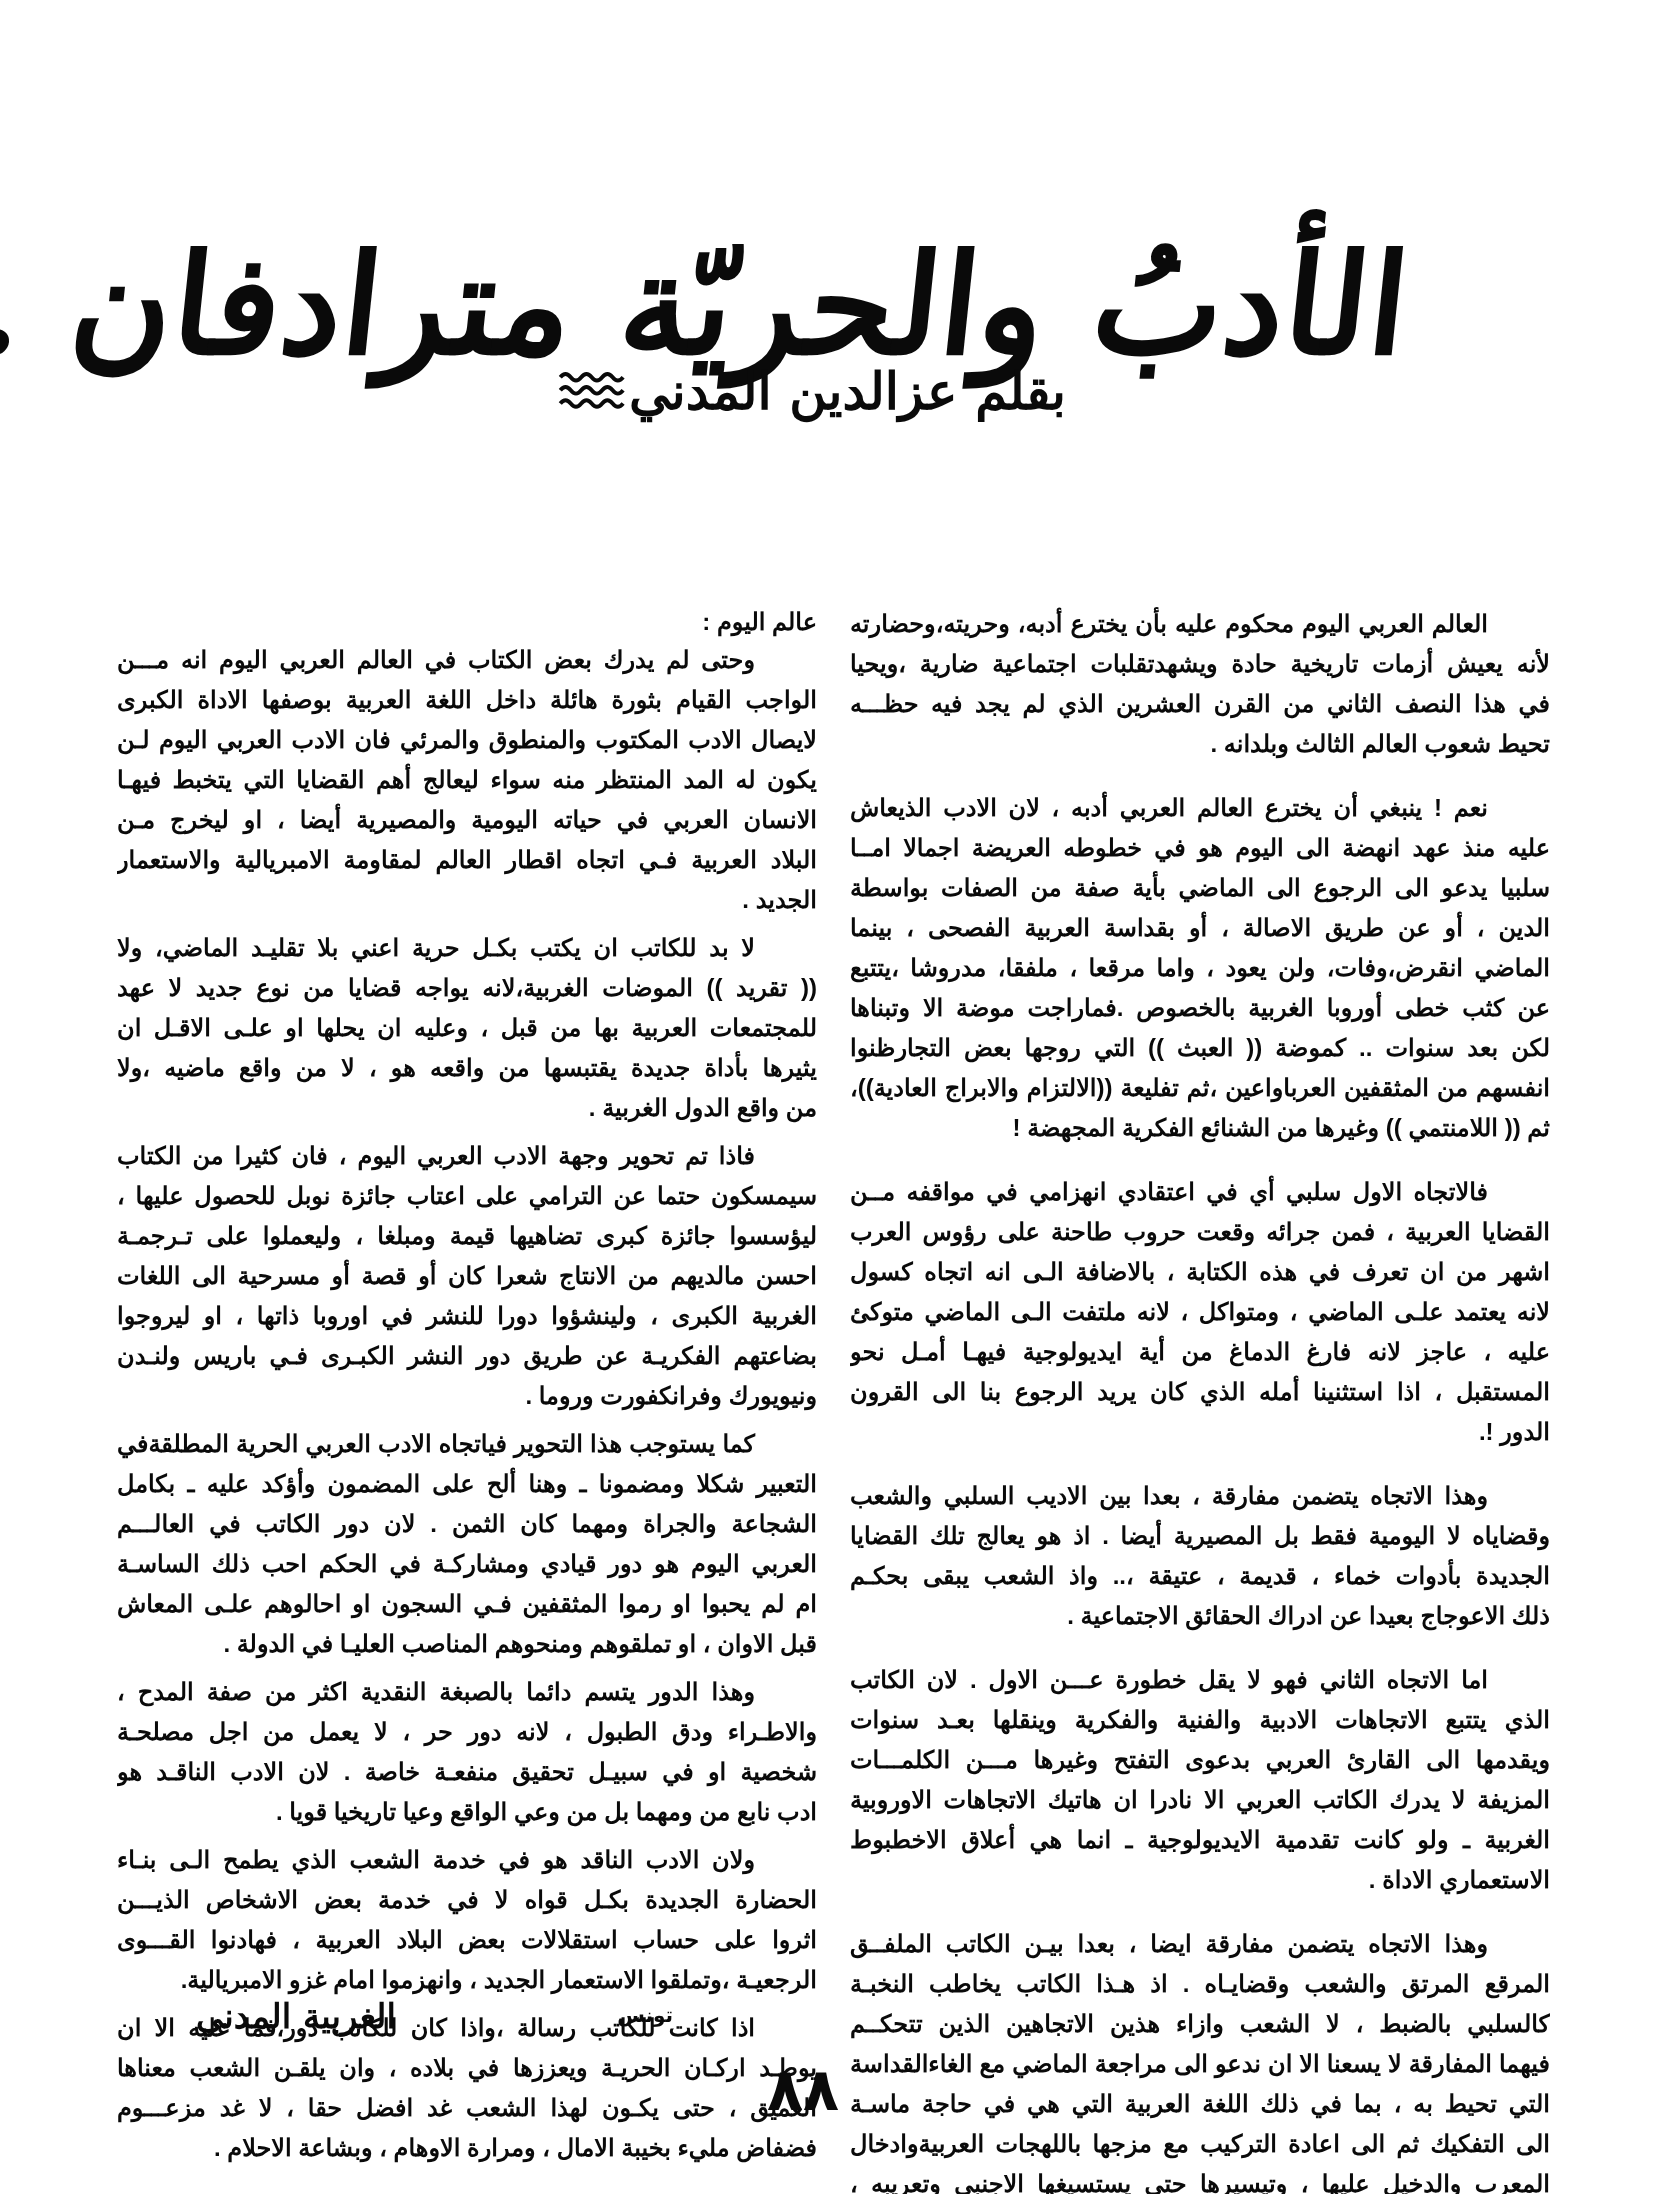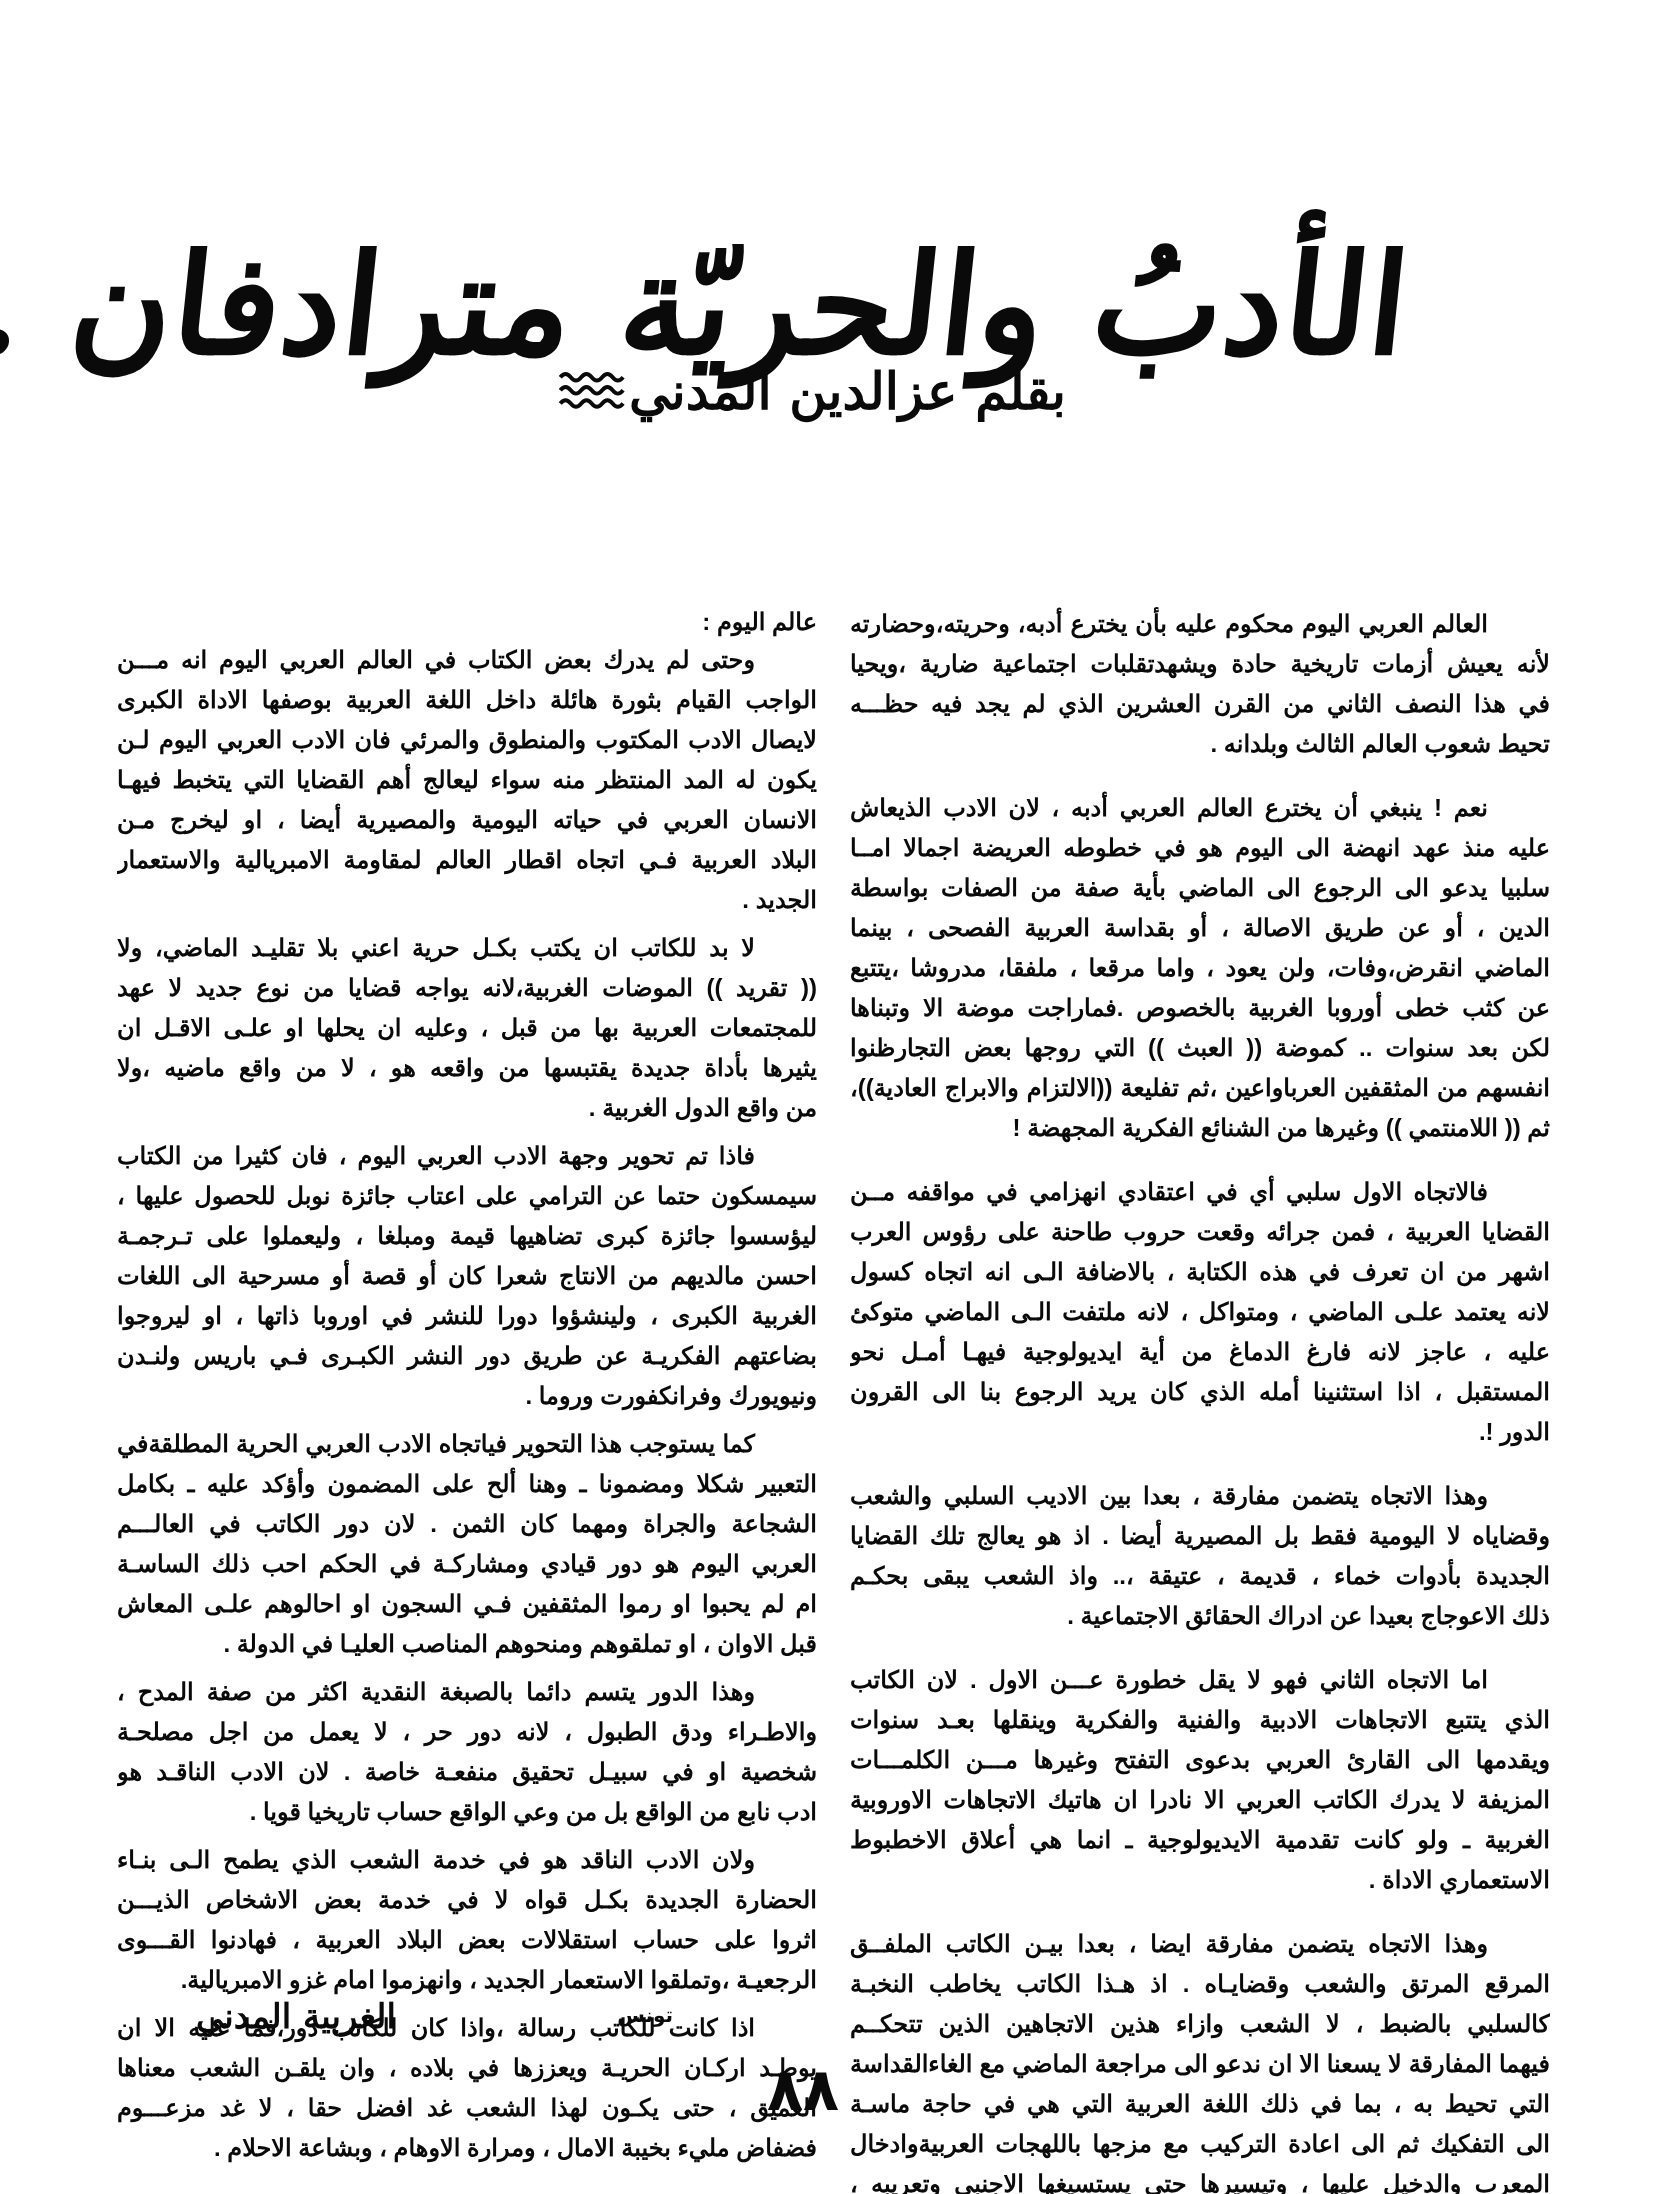--- a/index.html
+++ b/index.html
@@ -136,21 +136,21 @@
       <div class="line">الشجاعة والجراة ومهما كان الثمن . لان دور الكاتب في العالـــم</div>
       <div class="line">العربي اليوم هو دور قيادي ومشاركـة في الحكم احب ذلك الساسـة</div>
       <div class="line">ام لم يحبوا او رموا المثقفين فـي السجون او احالوهم علـى المعاش</div>
       <div class="line last">قبل الاوان ، او تملقوهم ومنحوهم المناصب العليـا في الدولة .</div>
     </div>
     <div class="gap-s"></div>
     <div>
       <div class="line indent">وهذا الدور يتسم دائما بالصبغة النقدية اكثر من صفة المدح ،</div>
       <div class="line">والاطـراء ودق الطبول ، لانه دور حر ، لا يعمل من اجل مصلحـة</div>
       <div class="line">شخصية او في سبيـل تحقيق منفعـة خاصة . لان الادب الناقـد هو</div>
-      <div class="line last">ادب نابع من الواقع بل من وعي الواقع حساب تاريخيا قويا .</div>
+      <div class="line last">ادب نابع من ومهما بل من وعي الواقع وعيا تاريخيا قويا .</div>
     </div>
     <div class="gap-s"></div>
     <div>
       <div class="line indent">ولان الادب الناقد هو في خدمة الشعب الذي يطمح الـى بنـاء</div>
       <div class="line">الحضارة الجديدة بكـل قواه لا في خدمة بعض الاشخاص الذيـــن</div>
       <div class="line">اثروا على حساب استقلالات بعض البلاد العربية ، فهادنوا القـــوى</div>
       <div class="line last">الرجعيـة ،وتملقوا الاستعمار الجديد ، وانهزموا امام غزو الامبريالية.</div>
     </div>
     <div class="gap-s"></div>
     <div>

